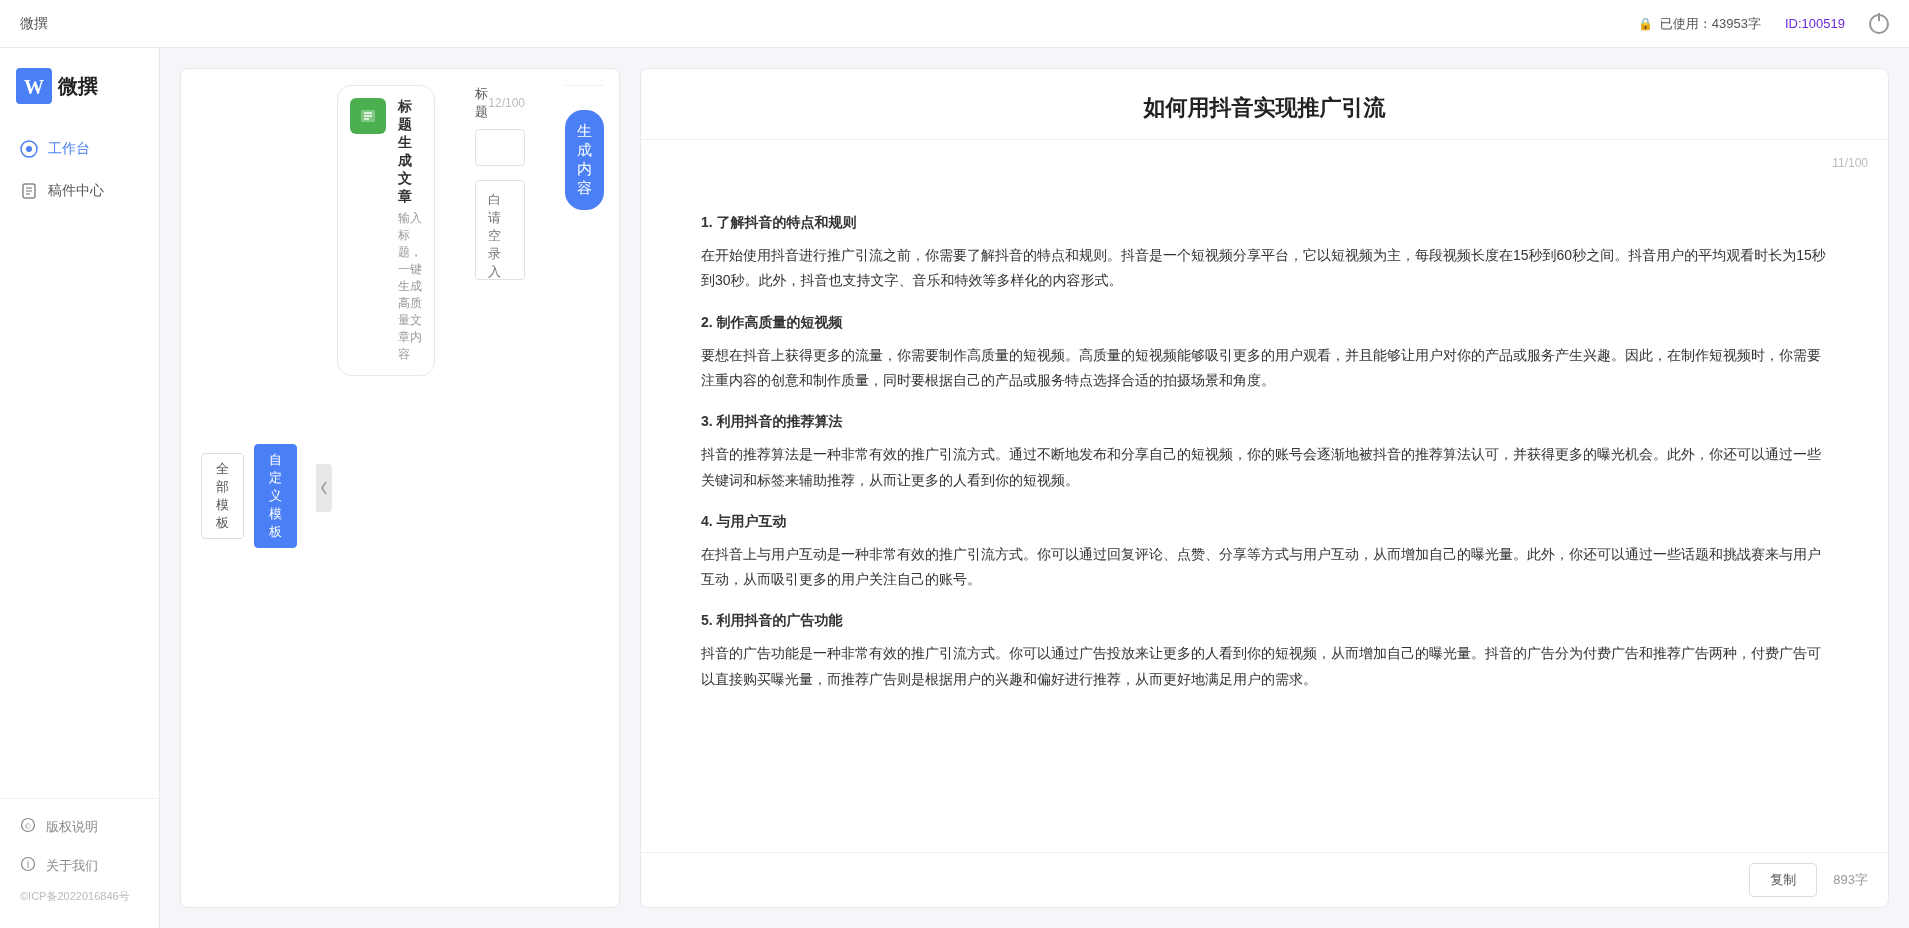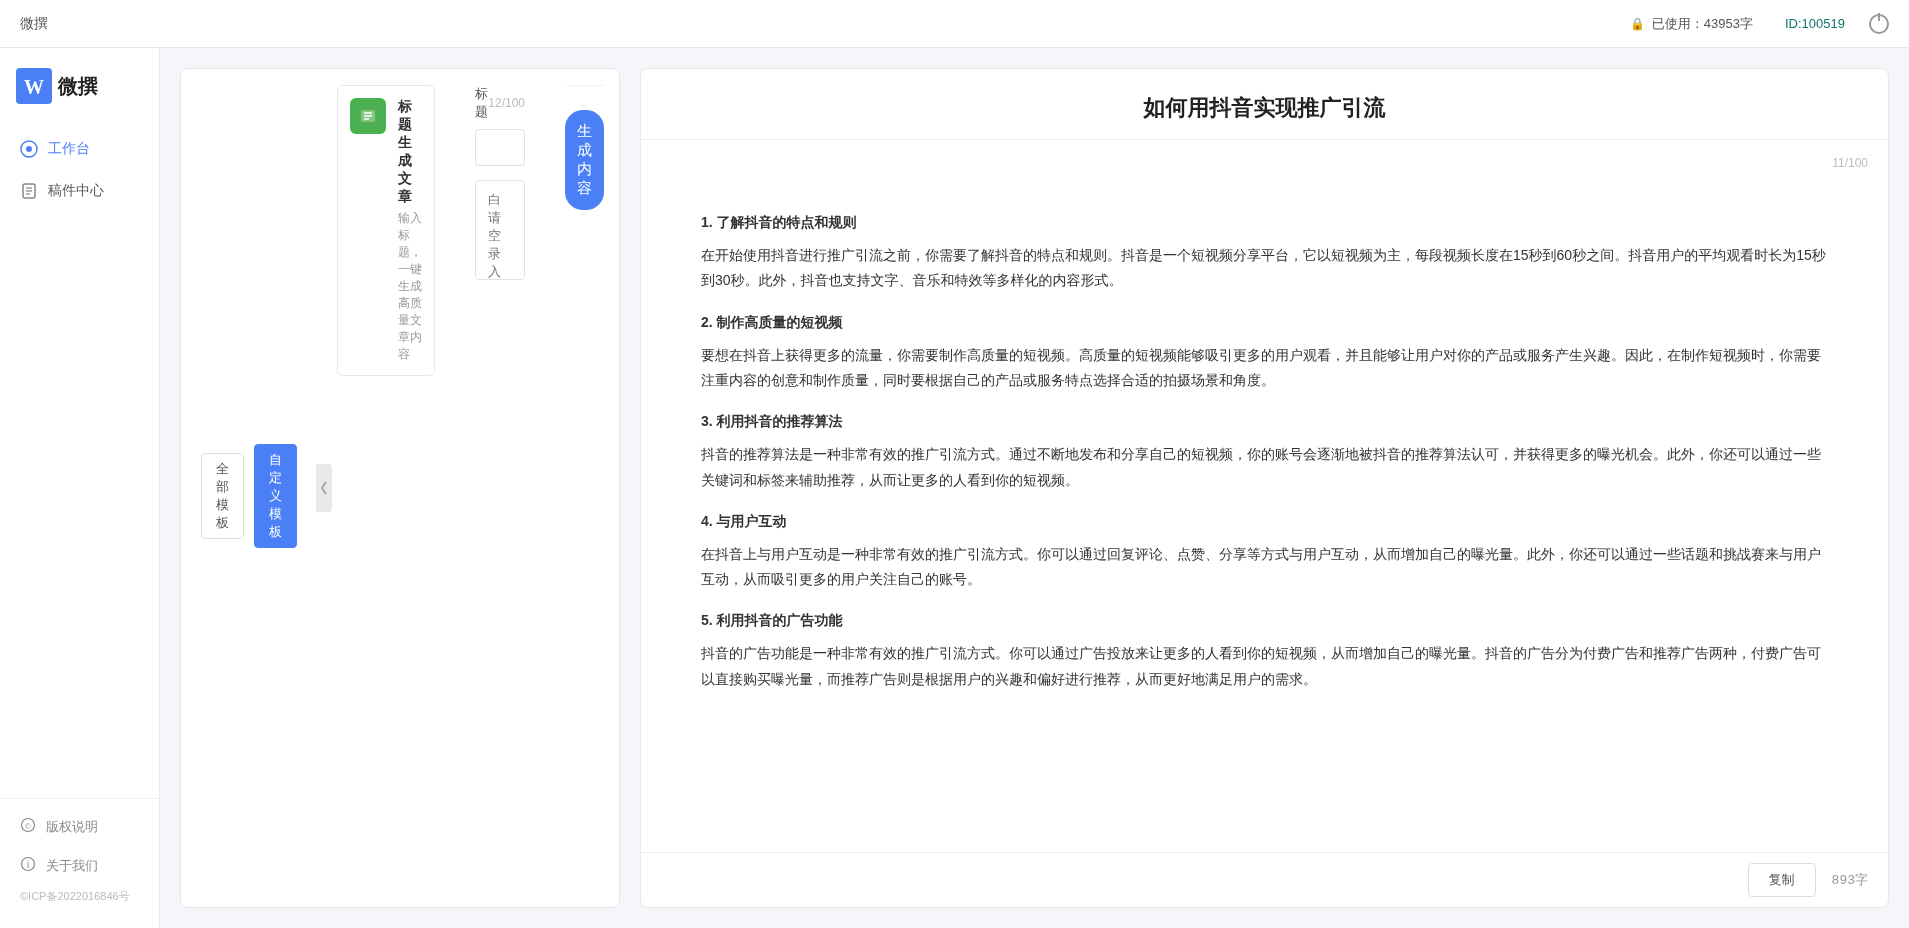--- a/index.html
+++ b/index.html
@@ -46,21 +46,21 @@
     }
     .usage-icon {
       width: 16px;
       height: 16px;
       display: inline-flex;
       align-items: center;
       justify-content: center;
       color: #4a7ff5;
       font-size: 12px;
     }
-    .topbar-id { color: #0f766e; margin-left: 8px; }
+    .topbar-id { color: #6d28d9; }
     .power-icon {
       width: 20px;
       height: 20px;
       border: 2px solid #999;
       border-radius: 50%;
       display: inline-flex;
       align-items: center;
       justify-content: center;
       cursor: pointer;
       position: relative;
@@ -213,21 +213,21 @@
     .template-list {
       padding: 16px 20px;
       flex: 1;
     }
     .template-card {
       display: flex;
       align-items: flex-start;
       gap: 12px;
       padding: 12px;
       border: 1px solid #e8e8e8;
-      border-radius: 6px;
+      border-radius: 14px;
       cursor: pointer;
     }
     .template-icon {
       width: 36px;
       height: 36px;
       background: #4caf50;
       border-radius: 6px;
       display: flex;
       align-items: center;
       justify-content: center;
@@ -341,21 +341,21 @@
     }
     .copy-btn {
       padding: 7px 20px;
       border: 1px solid #ddd;
       border-radius: 4px;
       background: #fff;
       font-size: 13px;
       cursor: pointer;
       color: #555;
     }
-    .word-count { font-size: 13px; color: #999; font-family: Liberation Mono, monospace; }
+    .word-count { font-size: 13px; color: #999; }
 
     
     .article-body::-webkit-scrollbar { width: 6px; }
     .article-body::-webkit-scrollbar-track { background: #f5f5f5; }
     .article-body::-webkit-scrollbar-thumb { background: #ddd; border-radius: 3px; }
   </style>
 </head>
 <body>
 
 <div class="topbar">

